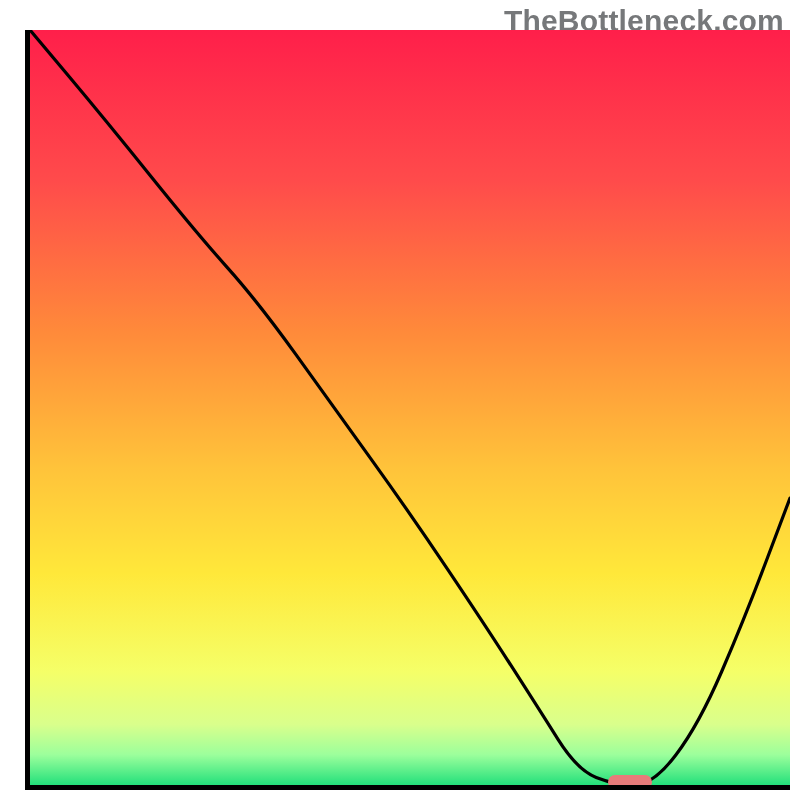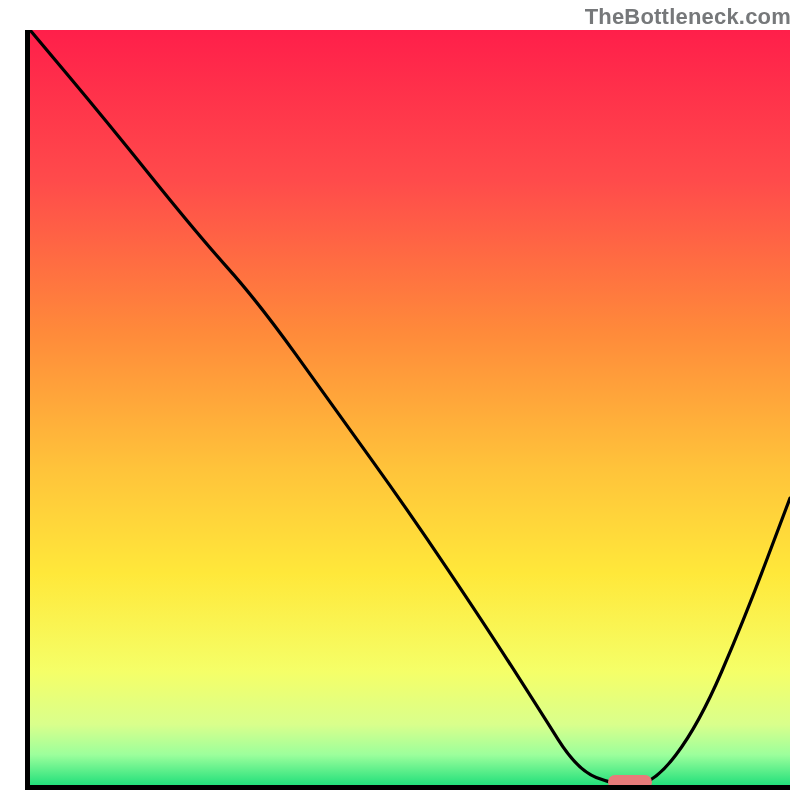--- a/index.html
+++ b/index.html
@@ -11,22 +11,22 @@
     font-family: Arial, Helvetica, sans-serif;
   }
   .container {
     position: relative;
     width: 800px;
     height: 800px;
   }
   .watermark {
     position: absolute;
     top: 4px;
-    right: 9px;
-    font-size: 22px;
+    right: 16px;
+    font-size: 30px;
     font-weight: 600;
     color: #76787a;
     letter-spacing: 0.2px;
   }
   .plot-frame {
     position: absolute;
     left: 25px;
     top: 30px;
     width: 765px;
     height: 760px;

